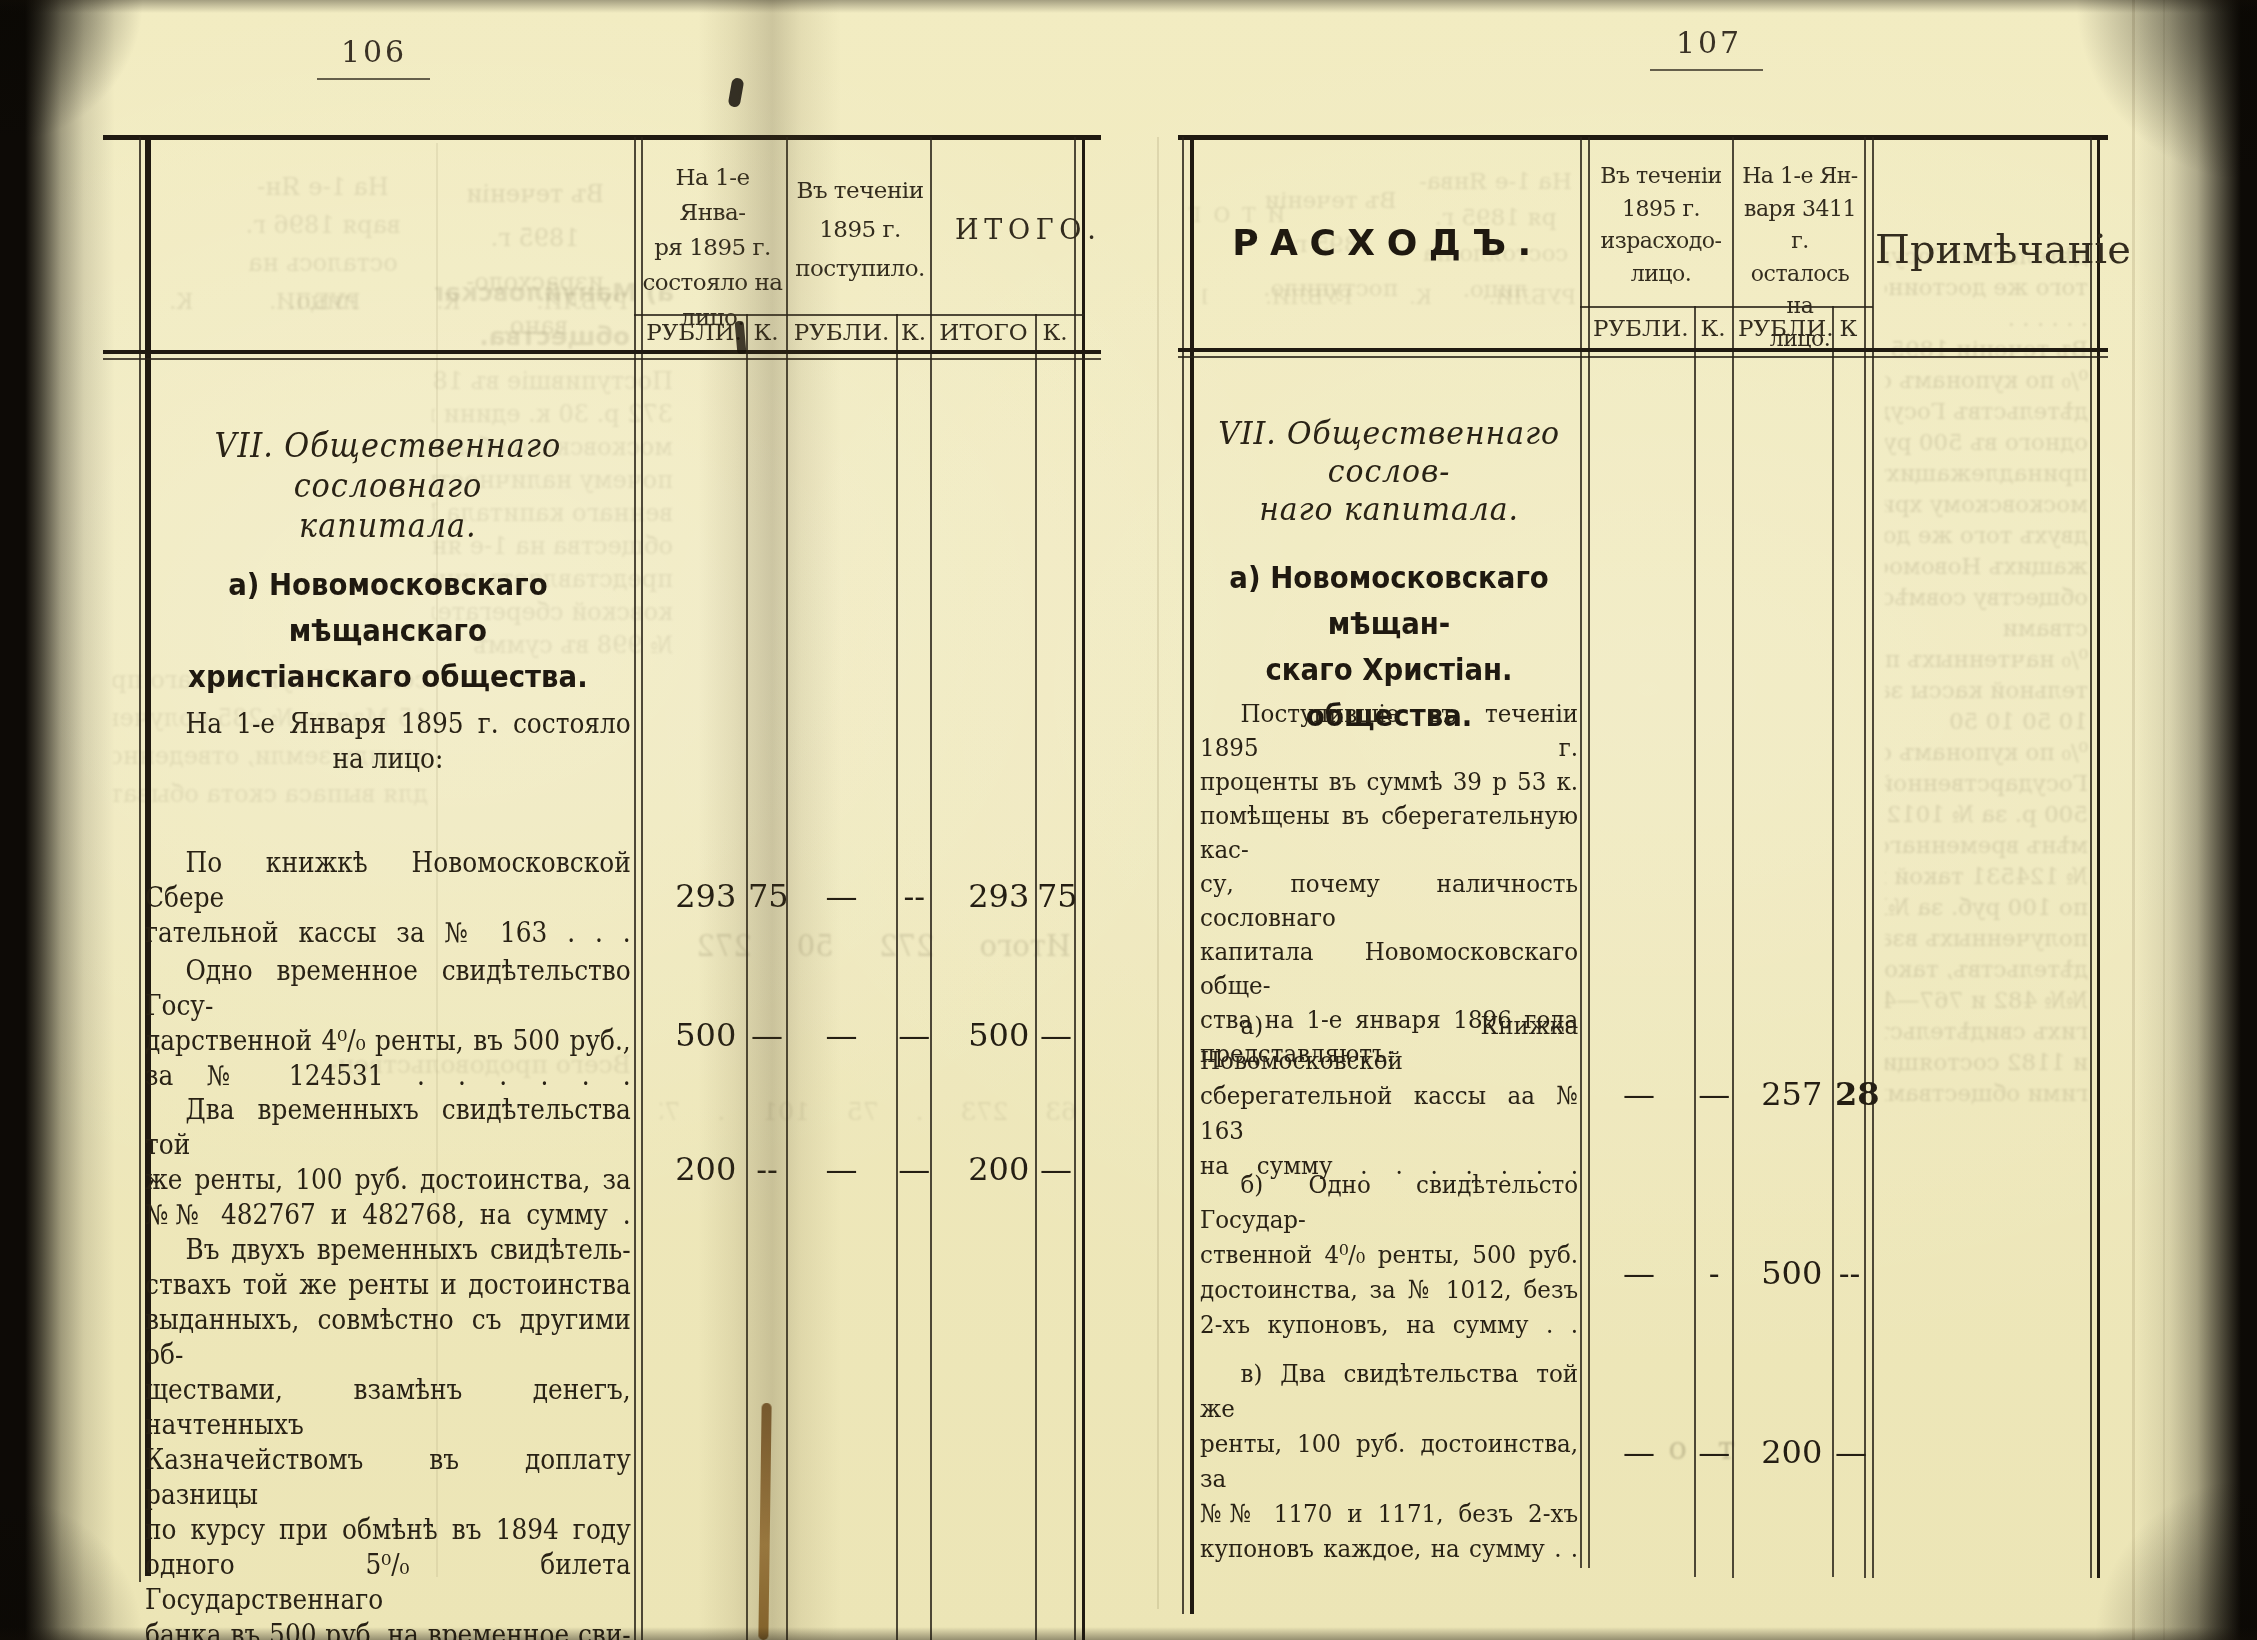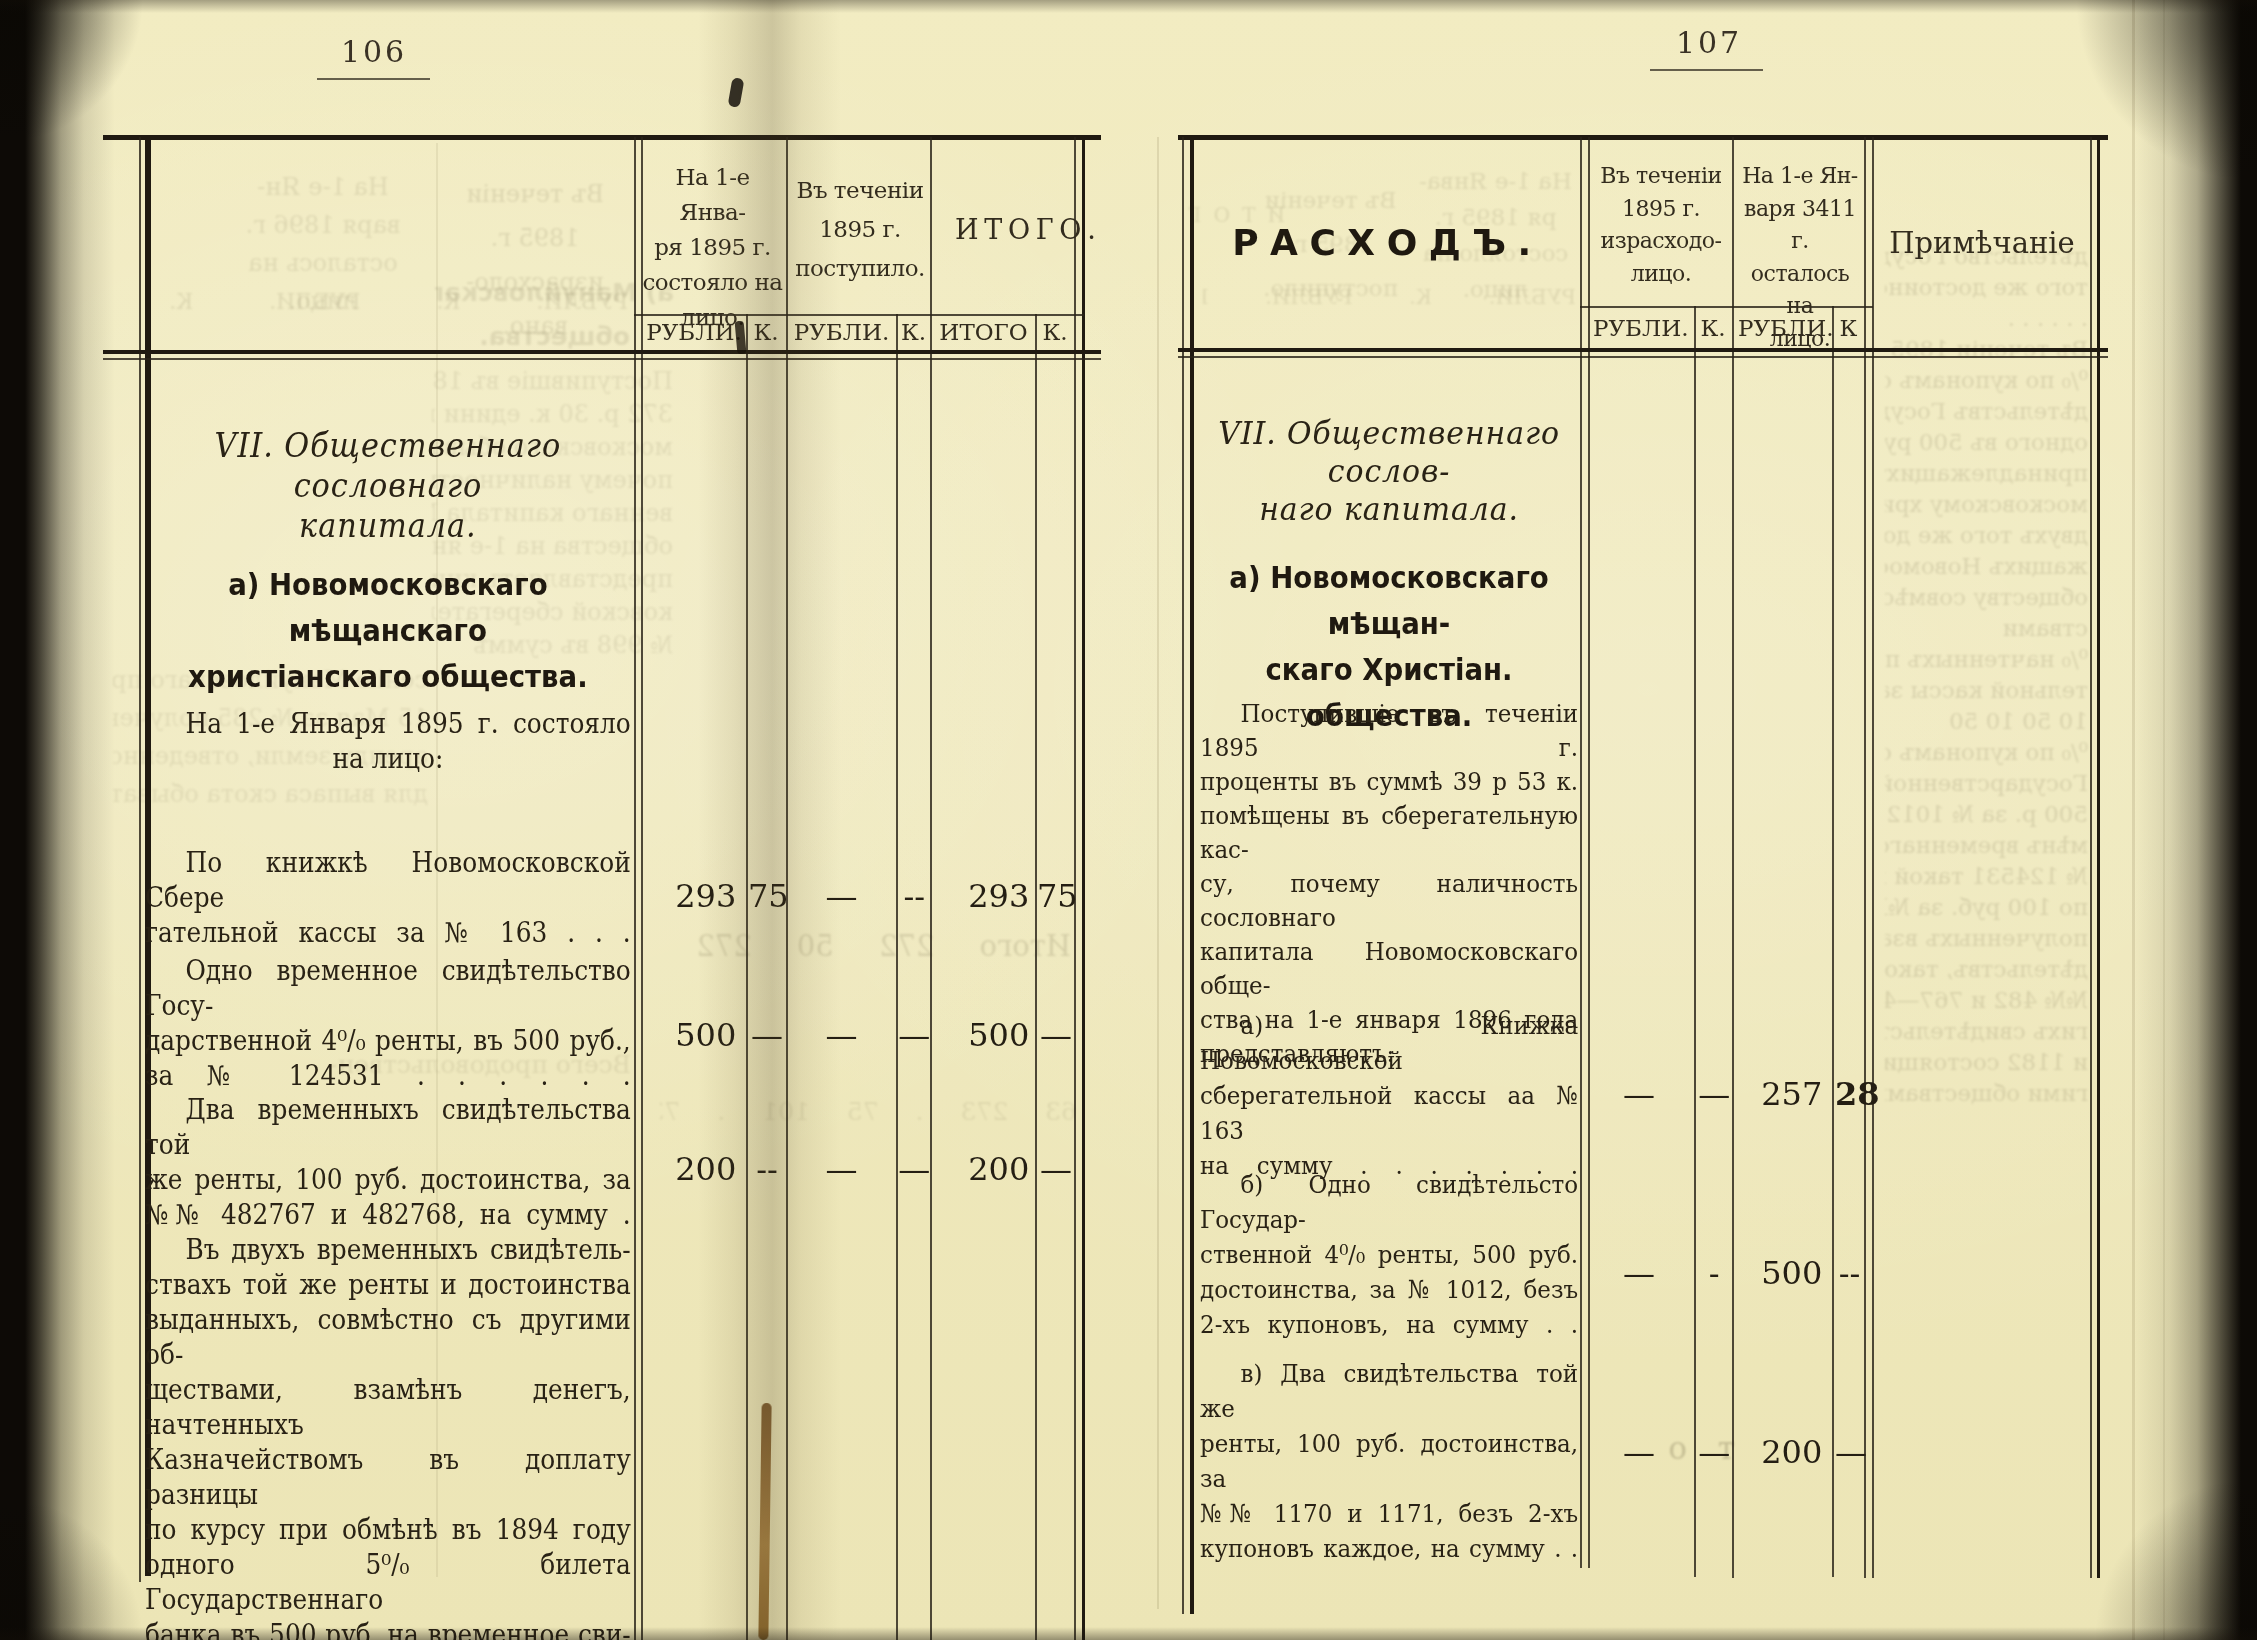--- a/index.html
+++ b/index.html
@@ -13,21 +13,21 @@
   }
   .abs{position:absolute;}
   .ln{position:absolute;background:rgba(42,35,24,.82);}
   .lnb{position:absolute;background:#201a11;}
   .pagenum{position:absolute;font-size:30px;letter-spacing:2.9px;text-align:center;color:#3a3225;}
   .rule{position:absolute;height:1.9px;background:rgba(42,35,24,.7);}
   .btitle{position:absolute;font-family:"DejaVu Sans",sans-serif;font-weight:bold;text-align:center;color:#1f1910;}
   .colhead{position:absolute;font-size:23px;letter-spacing:-0.5px;color:#332c1e;}
   .colhead>div{text-align:center;}
   .unit{position:absolute;font-size:23px;text-align:center;line-height:32.5px;height:32.5px;color:#332c1e;}
-  .note-head{position:absolute;font-size:29px;text-align:center;color:#332c1e;}
+  .note-head{position:absolute;font-size:40px;text-align:center;color:#332c1e;}
   .para{position:absolute;font-size:27px;line-height:35px;color:#29221536;color:#292215;}
   .para>div{text-align:justify;text-align-last:justify;}
   .para>div:first-child{text-indent:44px;}
   .chead>div{text-align:center;text-align-last:center;text-indent:0 !important;}
   .intro>div:last-child{text-align:center;text-align-last:center;}
   .ital{font-style:italic;font-size:33px;letter-spacing:1px;}
   .bsub{font-family:"DejaVu Sans",sans-serif;font-weight:bold;font-size:30px;color:#1f1910;}
   .squeeze{transform:scaleX(.92);transform-origin:0 0;}
   .amt{position:absolute;font-size:32px;height:40px;line-height:40px;color:#241e13;}
   .num{text-align:right;padding-right:5.7px;box-sizing:border-box;}

